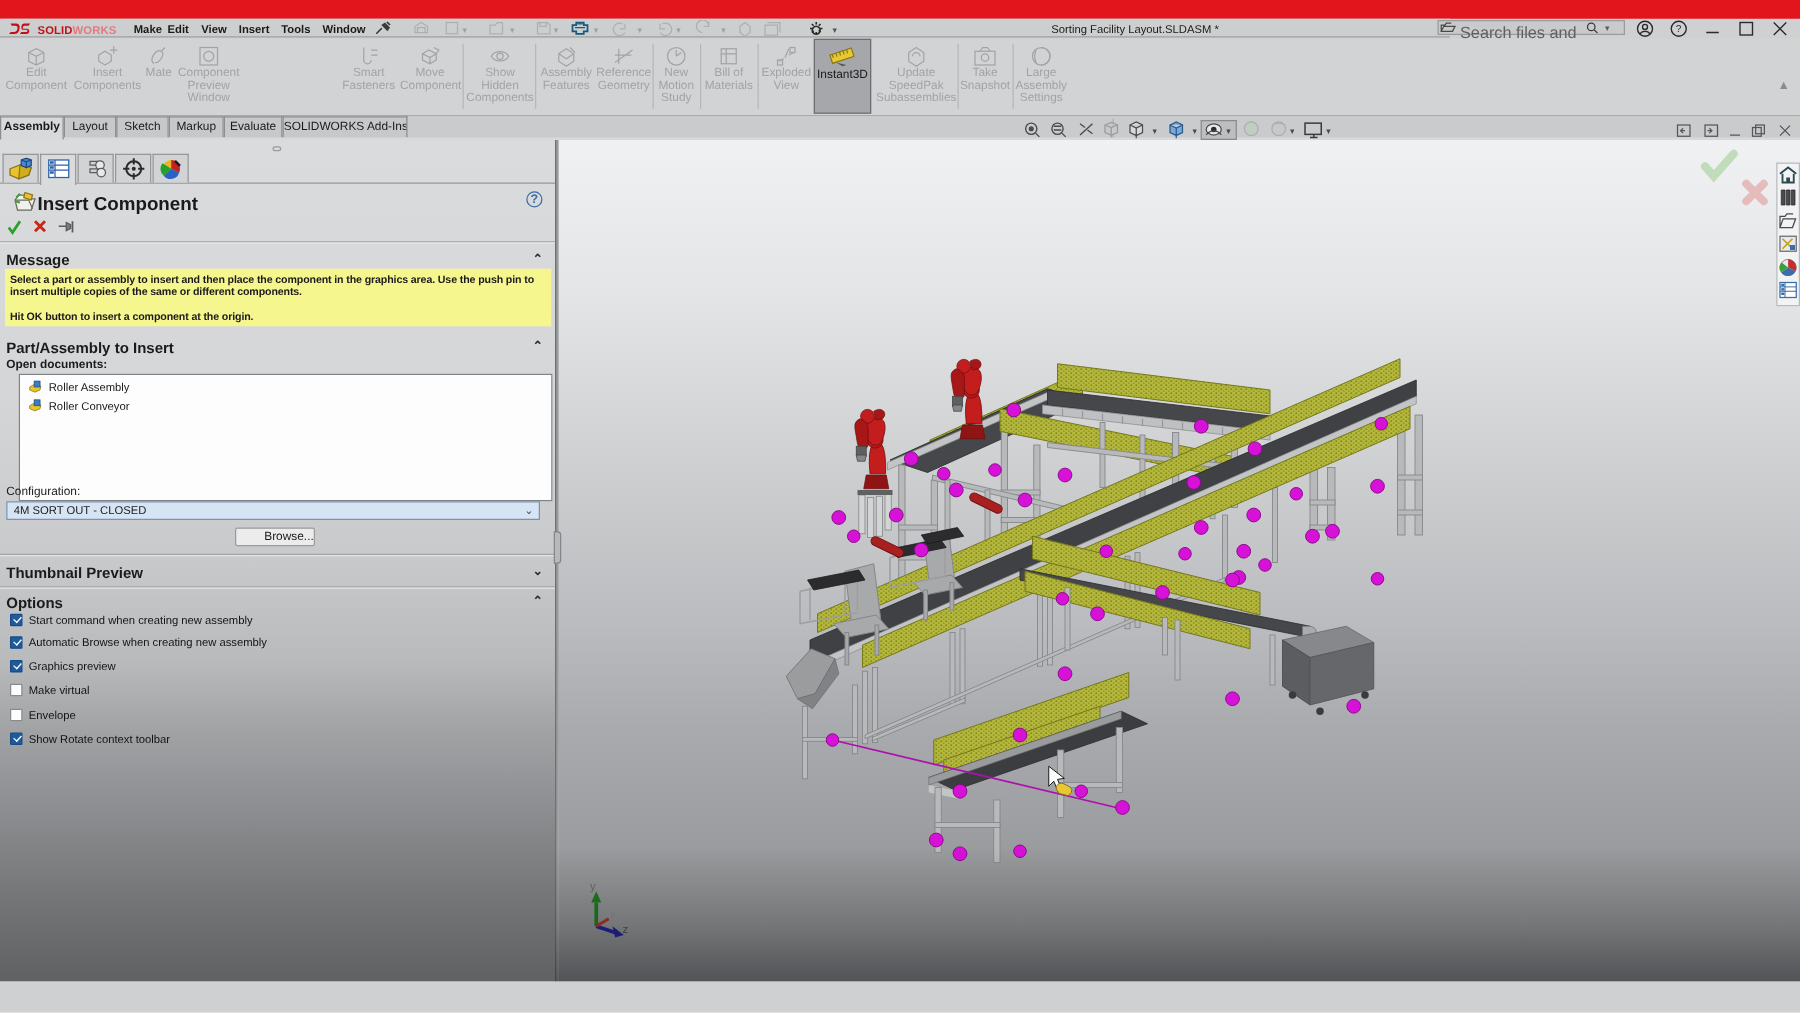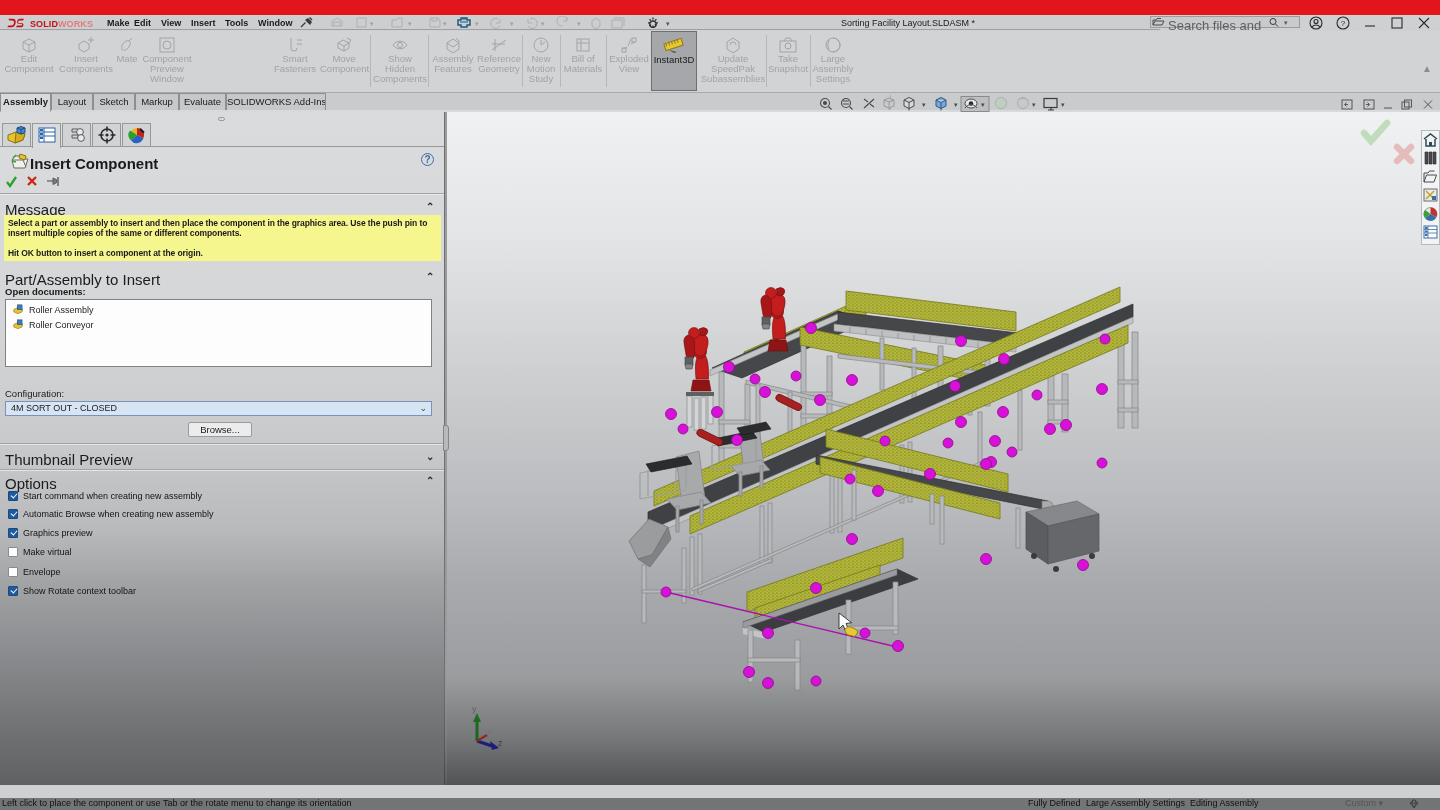--- a/index.html
+++ b/index.html
@@ -19,21 +19,21 @@
   .rsep { position:absolute; top:4px; height:52px; width:1px; background:#b6b7b8; }
   .rdrop { position:absolute; font-size:7px; color:#9c9da0; }
   
   #tabrow { left:0; top:93px; width:1440px; height:19px; background:#cacbcc; }
   .dtab { position:absolute; top:0; height:17px; white-space:nowrap; overflow:hidden; border:1px solid #8d8e8f; border-bottom:none; background:#c7c8c9; font-size:9.5px; color:#1a1a1a; text-align:center; line-height:16px; }
   
   #panel { left:0; top:112px; width:444px; height:673px; background:linear-gradient(#dadbdc 0%, #d5d6d7 30%, #c8c9cb 50%, #b9babc 62%, #a2a3a5 70%, #909194 78%, #7e7f81 86%, #6e6f71 93%, #606163 100%); }
   #vsplit { left:444px; top:112px; width:3px; height:673px; background:#9a9b9c; border-left:1px solid #6f7071; }
   .ptab { position:absolute; top:0; width:29px; height:23px; border:1px solid #97989a; border-bottom:none; background:#d2d3d5; text-align:center; padding-top:2px; }
   .ptab.sel { background:#dadbdc; height:25px; z-index:2; }
-  .shead { position:absolute; left:5px; font-size:15px; font-weight:normal; color:#1b1b1b; }
+  .shead { position:absolute; left:5px; font-size:12px; font-weight:bold; color:#1b1b1b; }
   .chev { position:absolute; left:426px; font-size:10px; color:#2b2b2b; font-weight:bold; }
   .litem { position:absolute; left:1px; height:15px; font-size:9px; color:#1b1b1b; line-height:15px; white-space:nowrap; }
   .licon { margin:1px 4px 0 5px; vertical-align:-2px; }
   .opt { position:absolute; left:8px; font-size:9px; color:#131313; line-height:11px; }
   .cb { display:inline-block; width:10px; height:10px; border:1px solid #8a8b8d; background:#fdfdfd; margin-right:5px; vertical-align:-2px; border-radius:1px; }
   .cb.on { background:#1e5b9e; border-color:#1a4a84; position:relative; }
   .cb.on::after { content:""; position:absolute; left:2px; top:1px; width:5px; height:3px; border-left:1.5px solid #fff; border-bottom:1.5px solid #fff; transform:rotate(-48deg); }
   
   #viewport { left:447px; top:112px; width:993px; height:673px; background:linear-gradient(#f0f1f3 0%, #e4e5e7 18%, #cdced0 40%, #b9bbbe 58%, #a8aaad 70%, #9ea0a3 80%, #96989a 88%, #8a8c8e 100%); }
   
@@ -258,36 +258,36 @@
         </g>
     </svg>
     <div style="position:absolute; left:0; top:81px; width:444px; height:1px; background:#a2a3a5;"></div>
     <div style="position:absolute; left:0; top:82px; width:444px; height:1px; background:#e8e9ea;"></div>
     <div class="shead" style="top:89px;">Message</div>
     <div class="chev" style="top:89px;">⌃</div>
     <div style="position:absolute; left:4px; top:103px; width:437px; height:46px; background:#f6f68e; font-size:8.5px; font-weight:bold; color:#1b1b1b; padding:3px 3px 3px 4px; line-height:10px; letter-spacing:-0.1px;">Select a part or assembly to insert and then place the component in the graphics area. Use the push pin to insert multiple copies of the same or different components.<br><br>Hit OK button to insert a component at the origin.</div>
     <div class="shead" style="top:159px;">Part/Assembly to Insert</div>
     <div class="chev" style="top:159px;">⌃</div>
     <div style="position:absolute; left:5px; top:174px; font-size:9.5px; font-weight:bold; color:#1b1b1b;">Open documents:</div>
-    <div style="position:absolute; left:5px; top:187px; width:427px; height:68px; background:#fdfdfd; border:1px solid #808183;">
+    <div style="position:absolute; left:15px; top:187px; width:427px; height:102px; background:#fdfdfd; border:1px solid #808183;">
       <div class="litem" style="top:2px;"><svg class="licon" width="13" height="12" viewBox="0 0 22 18">
             <path d="M3 10 l7 -4 8 3 -1 5 -7 3 -7 -3 z" fill="#e8c42a" stroke="#8a731a"></path>
             <rect x="9" y="2" width="8" height="8" fill="#3a7dc4" stroke="#1a4a80"></rect>
           </svg><span>Roller Assembly</span></div>
       <div class="litem" style="top:17px;"><svg class="licon" width="13" height="12" viewBox="0 0 22 18">
             <path d="M3 10 l7 -4 8 3 -1 5 -7 3 -7 -3 z" fill="#e8c42a" stroke="#8a731a"></path>
             <rect x="9" y="2" width="8" height="8" fill="#3a7dc4" stroke="#1a4a80"></rect>
           </svg><span>Roller Conveyor</span></div>
     </div>
     <div style="position:absolute; left:5px; top:276px; font-size:9.5px; color:#1b1b1b;">Configuration:</div>
     <div style="position:absolute; left:5px; top:289px; width:427px; height:15px; background:#d6e4f4; border:1px solid #7a93b4; font-size:9px; color:#1b1b1b; line-height:13px;">
       <span style="margin-left:5px;">4M SORT OUT - CLOSED</span>
       <span style="position:absolute; right:4px; top:0px; color:#3a4a5a; font-size:9px;">⌄</span>
     </div>
-    <div style="position:absolute; left:188px; top:310px; width:64px; height:15px; background:#ececed; border:1px solid #9a9b9d; border-radius:2px; font-size:9.5px; color:#1b1b1b; text-align:center; line-height:13px;">Browse...</div>
+    <div style="position:absolute; left:188px; top:310px; width:64px; height:15px; background:#ececed; border:1px solid #9a9b9d; border-radius:2px; font-size:9.5px; color:#1b1b1b; text-align:right; line-height:13px;">Browse...</div>
     <div style="position:absolute; left:0; top:331px; width:444px; height:1px; background:#a2a3a5;"></div>
     <div style="position:absolute; left:0; top:332px; width:444px; height:1px; background:#e4e5e6;"></div>
     <div class="shead" style="top:339px;">Thumbnail Preview</div>
     <div class="chev" style="top:339px;">⌄</div>
     <div style="position:absolute; left:0; top:357px; width:444px; height:1px; background:#a2a3a5;"></div>
     <div style="position:absolute; left:0; top:358px; width:444px; height:1px; background:#e4e5e6;"></div>
     <div class="shead" style="top:363px;">Options</div>
     <div class="chev" style="top:363px;">⌃</div>
     <div class="opt" style="top:379px;"><span class="cb on"></span>Start command when creating new assembly</div>
     <div class="opt" style="top:397px;"><span class="cb on"></span>Automatic Browse when creating new assembly</div>
@@ -608,24 +608,14 @@
       <rect x="24" y="2" width="10" height="9"></rect>
         <path d="M26 6.5 l3 0 M27.5 4.5 l2 2 -2 2"></path>
       <path d="M44 10 h8"></path>
       <rect x="62" y="4" width="7" height="7"></rect>
         <rect x="64.5" y="2" width="7" height="7"></rect>
       <path d="M84 2.5 l8 8 M92 2.5 l-8 8"></path>
     </g>
   </svg>
 
   <div class="abs" style="left:443px; top:425px; width:6px; height:26px; background:#b8b9bb; border:1px solid #85868a; border-radius:0 3px 3px 0;"></div>
-  <div id="statusbar" class="abs">
-    <span style="position:absolute; left:2px; top:0;">Left click to place the component or use Tab or the rotate menu to change its orientation</span>
-    <span style="position:absolute; left:1028px; top:0;">Fully Defined</span>
-    <span style="position:absolute; left:1086px; top:0;">Large Assembly Settings</span>
-    <span style="position:absolute; left:1190px; top:0;">Editing Assembly</span>
-    <span style="position:absolute; left:1345px; top:0; color:#555;">Custom ▾</span>
-    <svg style="position:absolute; left:1408px; top:1px;" width="12" height="10">
-        <path d="M2 4 l3 -3 h2 l3 3 -4 5 z M2 4 h8 M5 1 l-1 3 2 5 2 -5 -1 -3" stroke="#3a3b3d" fill="none" stroke-width="0.8"></path>
-      </svg>
-  </div>
   <div id="vignette" class="abs" style="left:444px; top:112px; width:996px; height:673px; pointer-events:none; background:linear-gradient(rgba(22,22,25,0) 0%, rgba(22,22,25,0) 84%, rgba(22,22,25,0.22) 93%, rgba(22,22,25,0.48) 100%);"></div>
 </div>
 
 </body></html>

